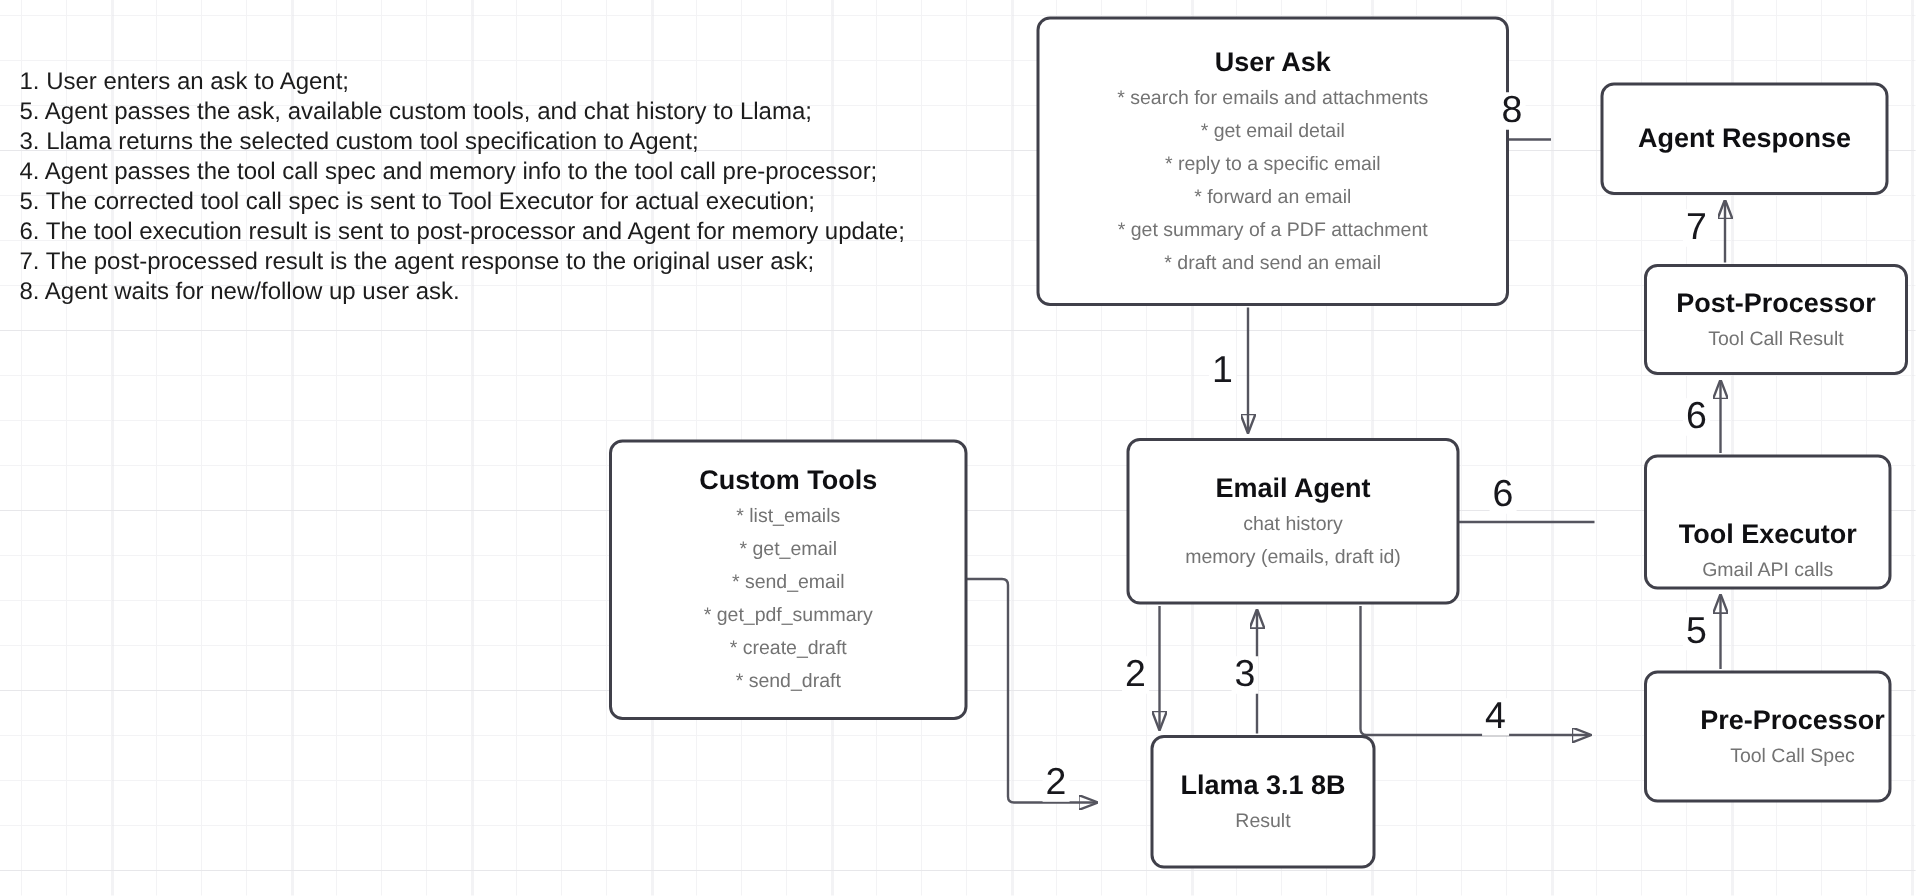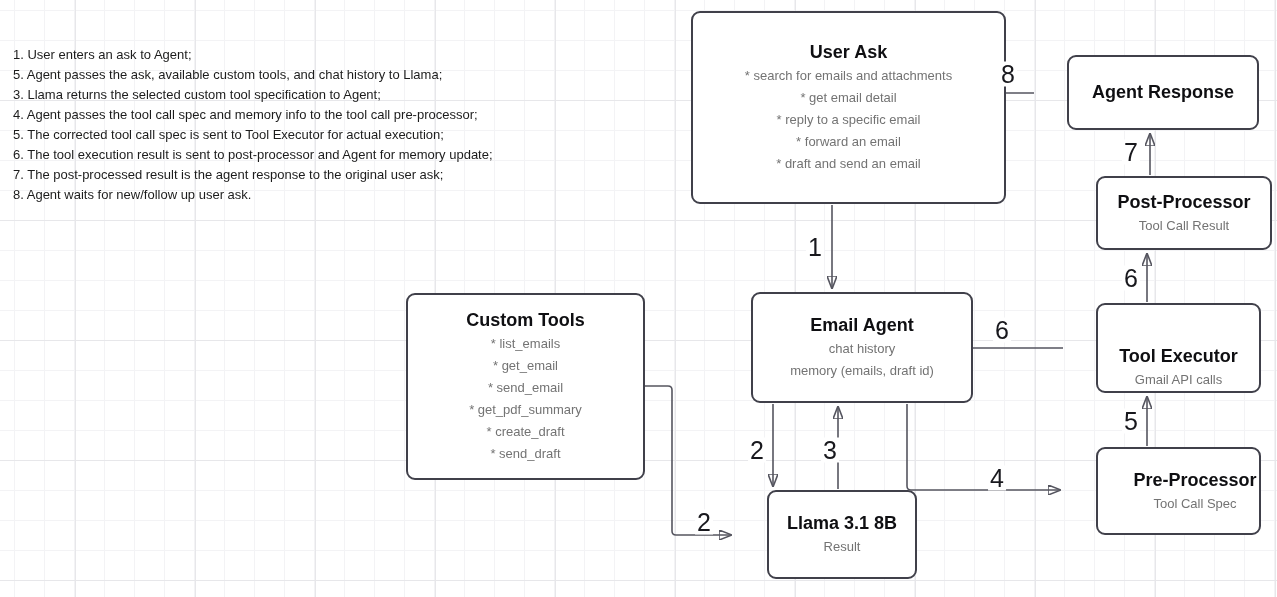--- a/index.html
+++ b/index.html
@@ -66,21 +66,21 @@
     font-size: 25px;
     line-height: 25px;
     color: #18181d;
     background: #ffffff;
     padding: 0 2px;
   }
   .notes {
     position: absolute;
     left: 13px;
     top: 45px;
-    font-size: 13px;
+    font-size: 16px;
     line-height: 20px;
     color: #1c1c1c;
     white-space: nowrap;
   }
 </style>
 </head>
 <body>
 
 <div class="canvas">
 
@@ -112,20 +112,21 @@
     <div>7. The post-processed result is the agent response to the original user ask;</div>
     <div>8. Agent waits for new/follow up user ask.</div>
   </div>
 
   <div class="node" style="left:659px; top:11px; width:315px; height:193px;">
     <div class="node-title">User Ask</div>
     <div class="node-body">* search for emails and attachments</div>
     <div class="node-body">* get email detail</div>
     <div class="node-body">* reply to a specific email</div>
     <div class="node-body">* forward an email</div>
+    <div class="node-body">* get summary of a PDF attachment</div>
     <div class="node-body">* draft and send an email</div>
   </div>
 
   <div class="node" style="left:1035px; top:55px; width:192px; height:75px;">
     <div class="node-title">Agent Response</div>
   </div>
 
   <div class="node" style="left:1064px; top:176px; width:176px; height:74px;">
     <div class="node-title">Post-Processor</div>
     <div class="node-body">Tool Call Result</div>

